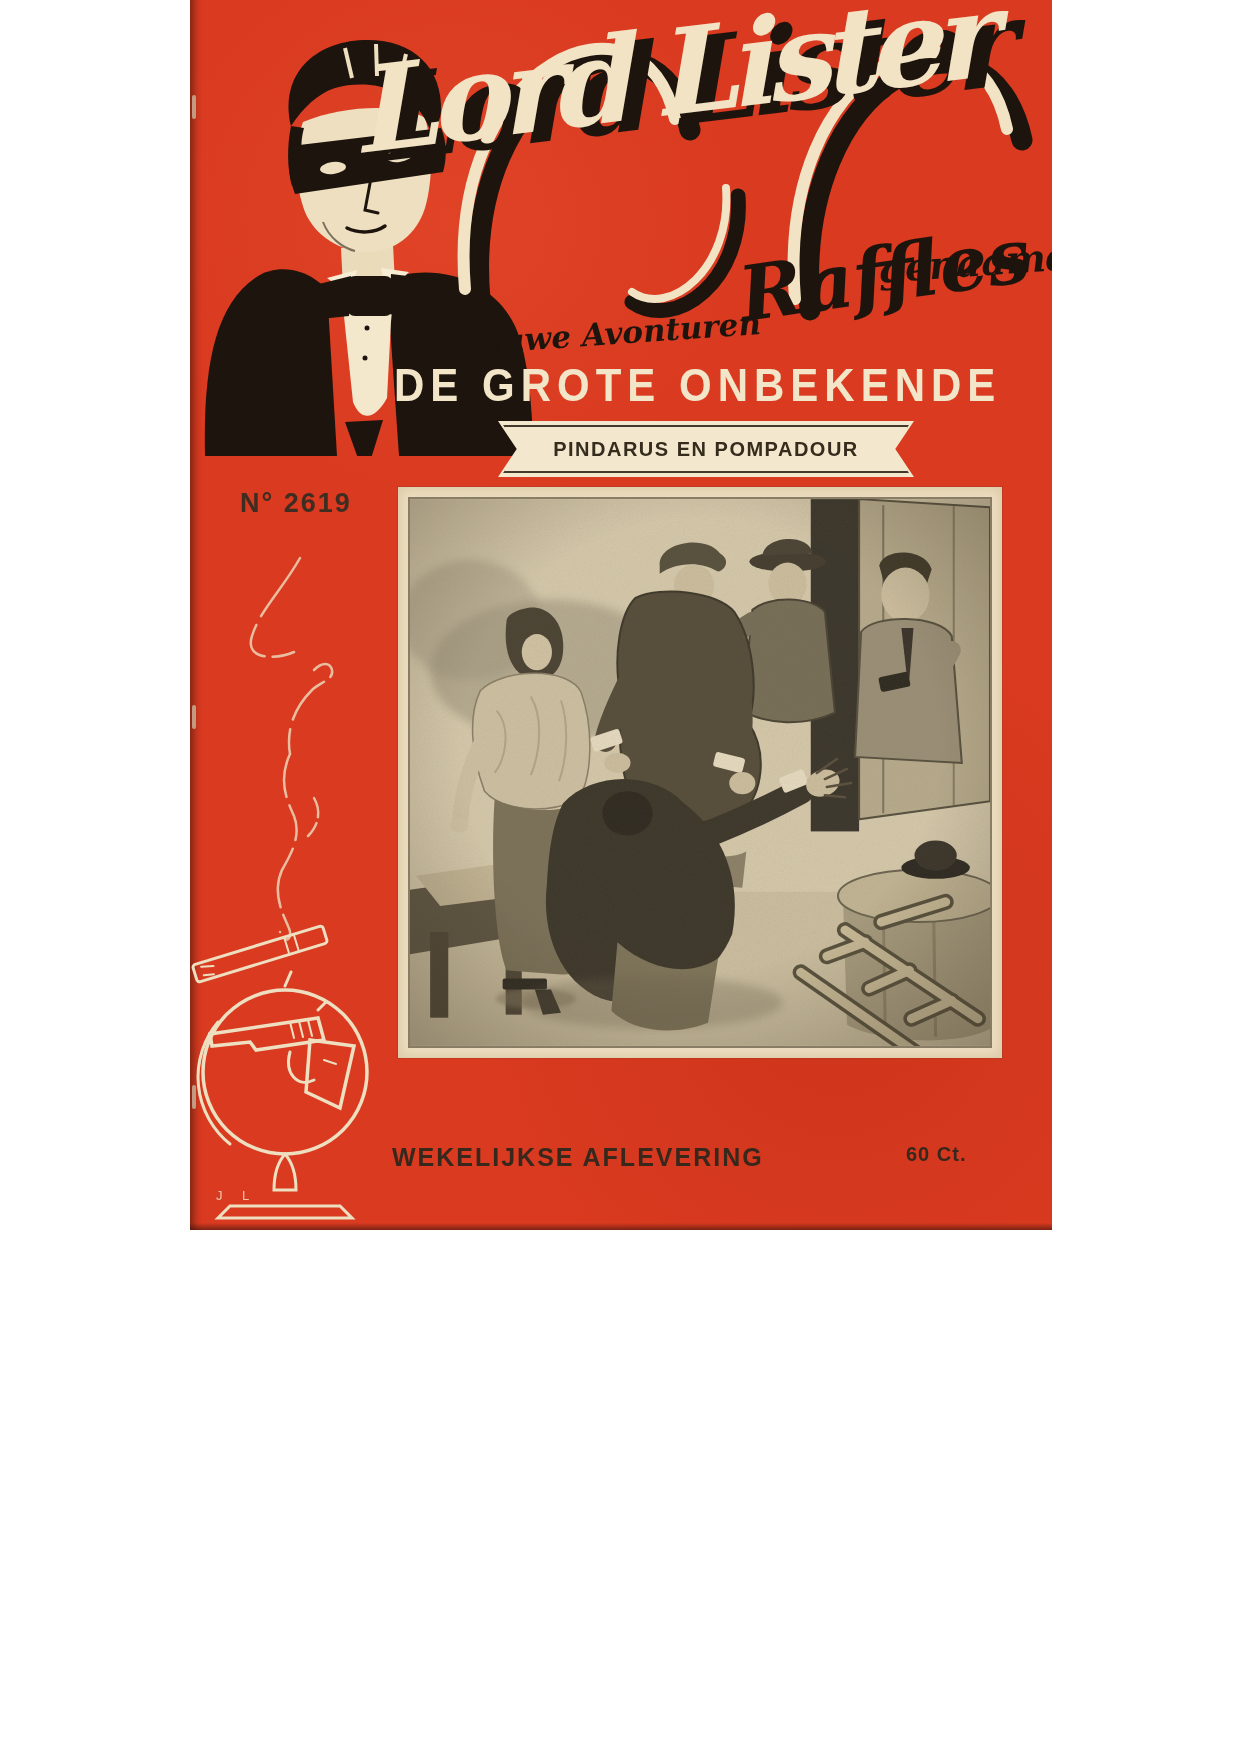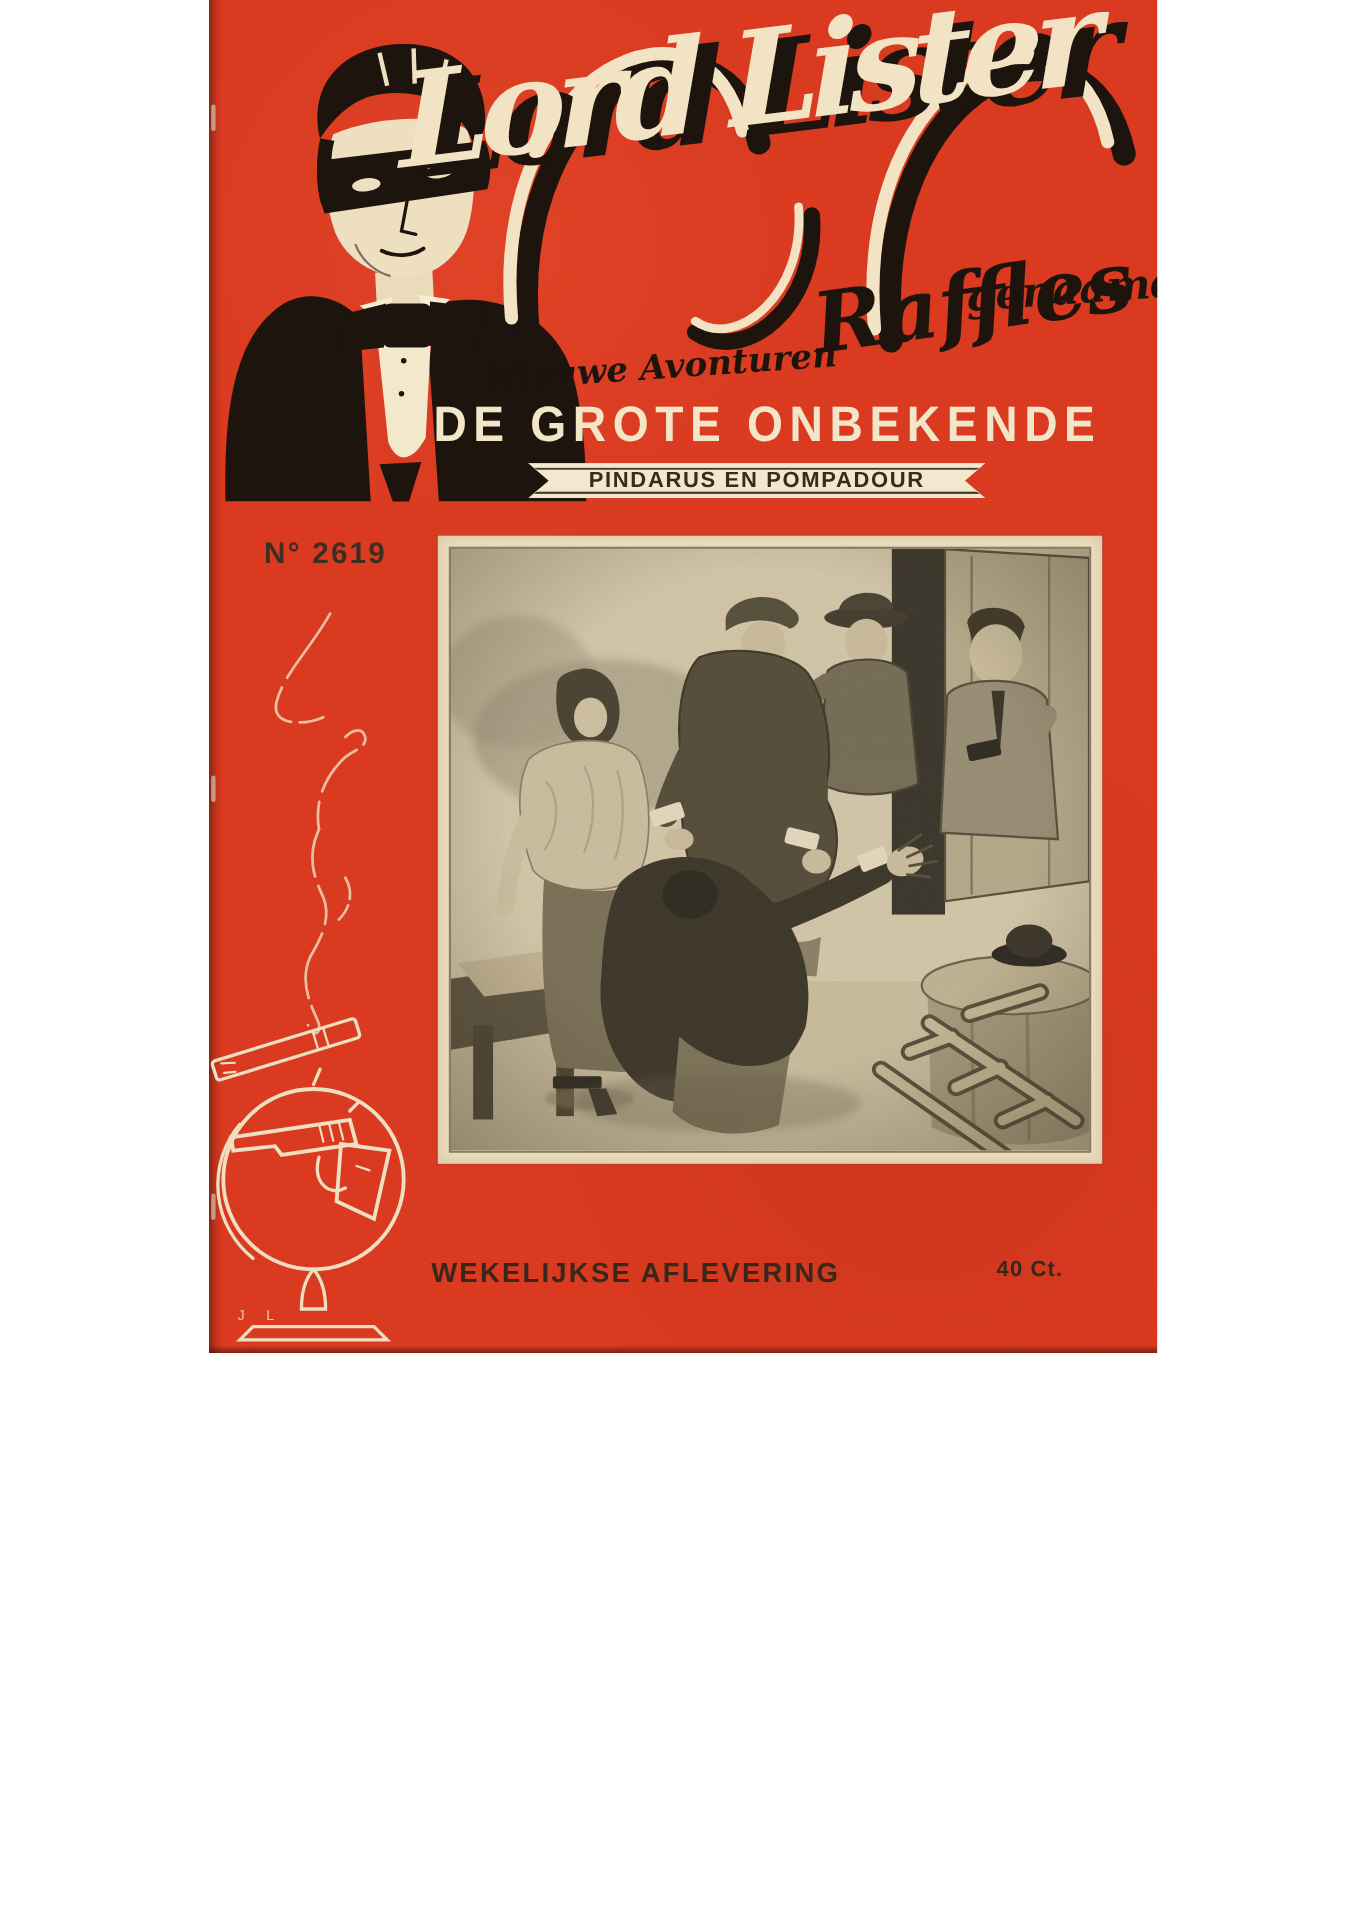--- a/index.html
+++ b/index.html
@@ -32,21 +32,21 @@
       font-style:italic;font-weight:bold;font-size:76px;color:#1d140d;
       transform:rotate(-8deg);transform-origin:left bottom;white-space:nowrap;}
   .nieuwe{position:absolute;left:252px;top:316px;font-family:"DejaVu Serif", serif;
       font-style:italic;font-weight:bold;font-size:31px;color:#1d140d;
       transform:rotate(-4deg);white-space:nowrap;}
   .grote{position:absolute;left:204px;top:360px;width:600px;text-align:center;
       font-family:"Liberation Sans", sans-serif;font-weight:bold;font-size:42px;
       letter-spacing:6px;color:#f2e5c8;transform:scaleY(1.08);transform-origin:top left;
       white-space:nowrap;}
 
-  .banner{position:absolute;left:290px;top:421px;width:416px;height:32px;background:#f3e8cd;
+  .banner{position:absolute;left:308px;top:421px;width:416px;height:56px;background:#f3e8cd;
       clip-path:polygon(0 0,100% 0,95.5% 50%,100% 100%,0 100%,4.5% 50%);
       display:flex;align-items:center;justify-content:center;text-align:center;}
   .banner-inner{position:absolute;left:5px;top:4px;right:5px;bottom:4px;
       clip-path:polygon(0 0,100% 0,95.5% 50%,100% 100%,0 100%,4.5% 50%);
       border:2.5px solid #43392a;box-sizing:border-box;}
   .banner span{position:relative;font-weight:bold;font-size:20px;letter-spacing:1.5px;color:#352c1d;}
 
   .issue{position:absolute;left:50px;top:488px;font-weight:bold;font-size:27px;
       letter-spacing:2px;color:#3f2d22;}
 
@@ -286,15 +286,15 @@
           </g>
 
           <ellipse cx="240" cy="500" rx="130" ry="26" fill="#6d6450" opacity="0.3" filter="url(#soft)"></ellipse>
           <rect width="576" height="543" fill="url(#vig)"></rect>
           <rect width="576" height="543" filter="url(#grain)" opacity="0.5"></rect>
         </svg>
       </div>
     </div>
 
     <div class="footer-left">WEKELIJKSE AFLEVERING</div>
-    <div class="footer-right">40 Ct.</div>
+    <div class="footer-right">60 Ct.</div>
   </div>
 </div>
 
 </body></html>

